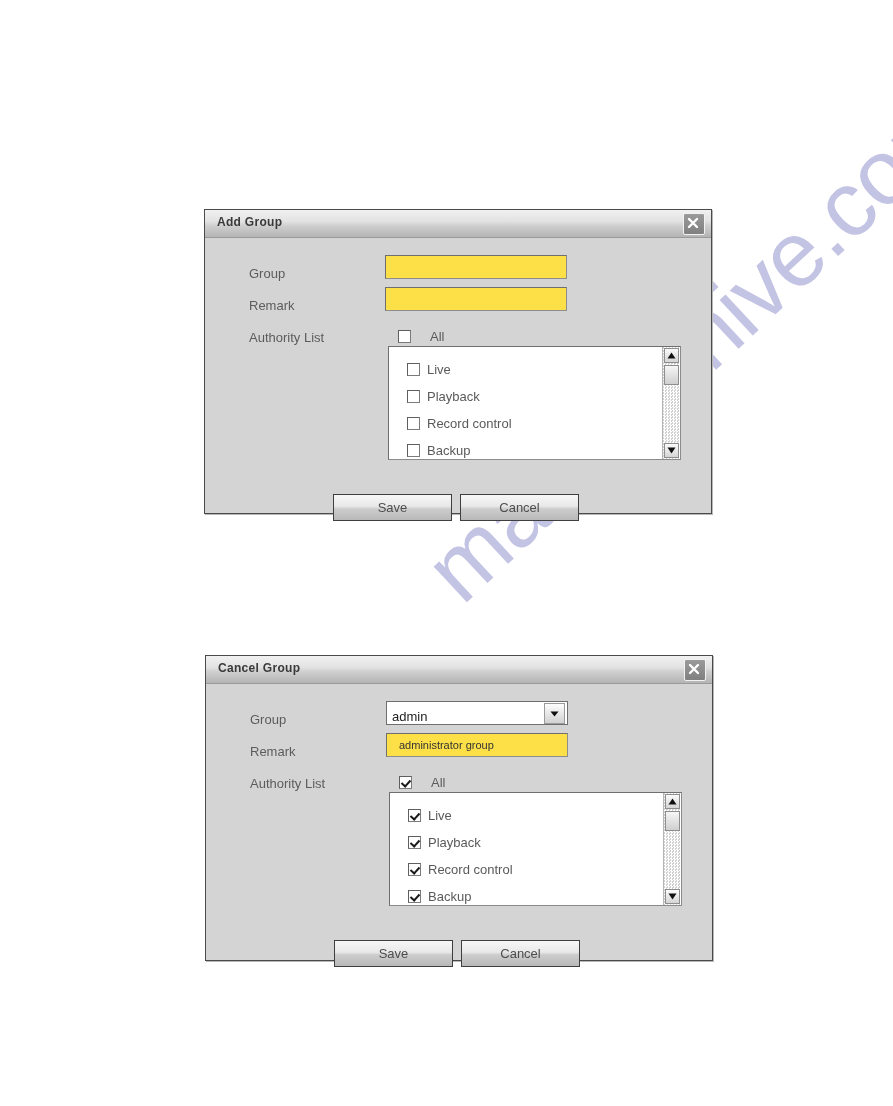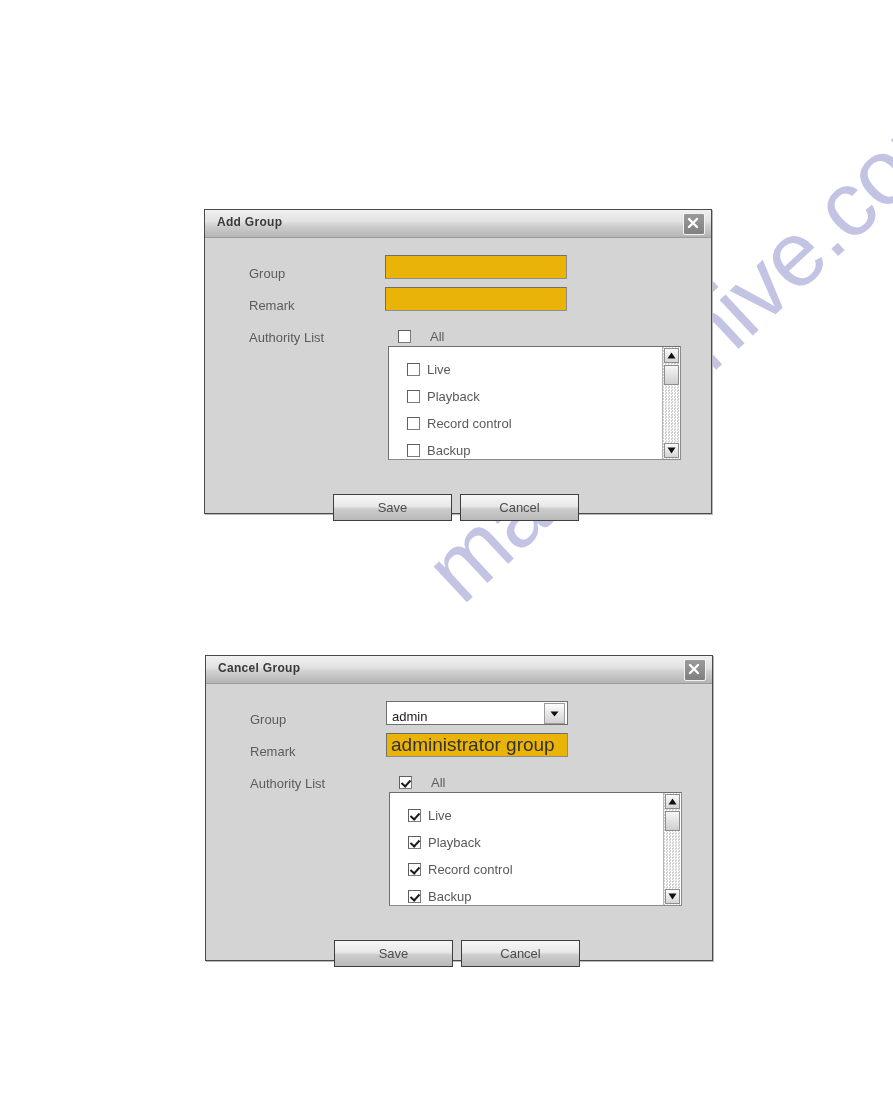--- a/index.html
+++ b/index.html
@@ -79,27 +79,27 @@
 
   
   .field-label {
     position: absolute;
     font-size: 13px;
     color: #5c5c5c;
   }
   .text-input {
     position: absolute;
     box-sizing: border-box;
-    background: #eab308;
+    background: #fde047;
     border: 1px solid #8d8d8d;
     border-top-color: #6f6f6f;
     border-left-color: #6f6f6f;
-    font-size: 19px;
+    font-size: 11px;
     color: #333;
-    padding: 0 4px;
+    padding: 0 12px;
     line-height: 22px;
     font-family: "Liberation Sans", sans-serif;
     outline: none;
   }
   .select-wrap {
     position: absolute;
     box-sizing: border-box;
     background: #ffffff;
     border: 1px solid #6f6f6f;
     display: flex;

